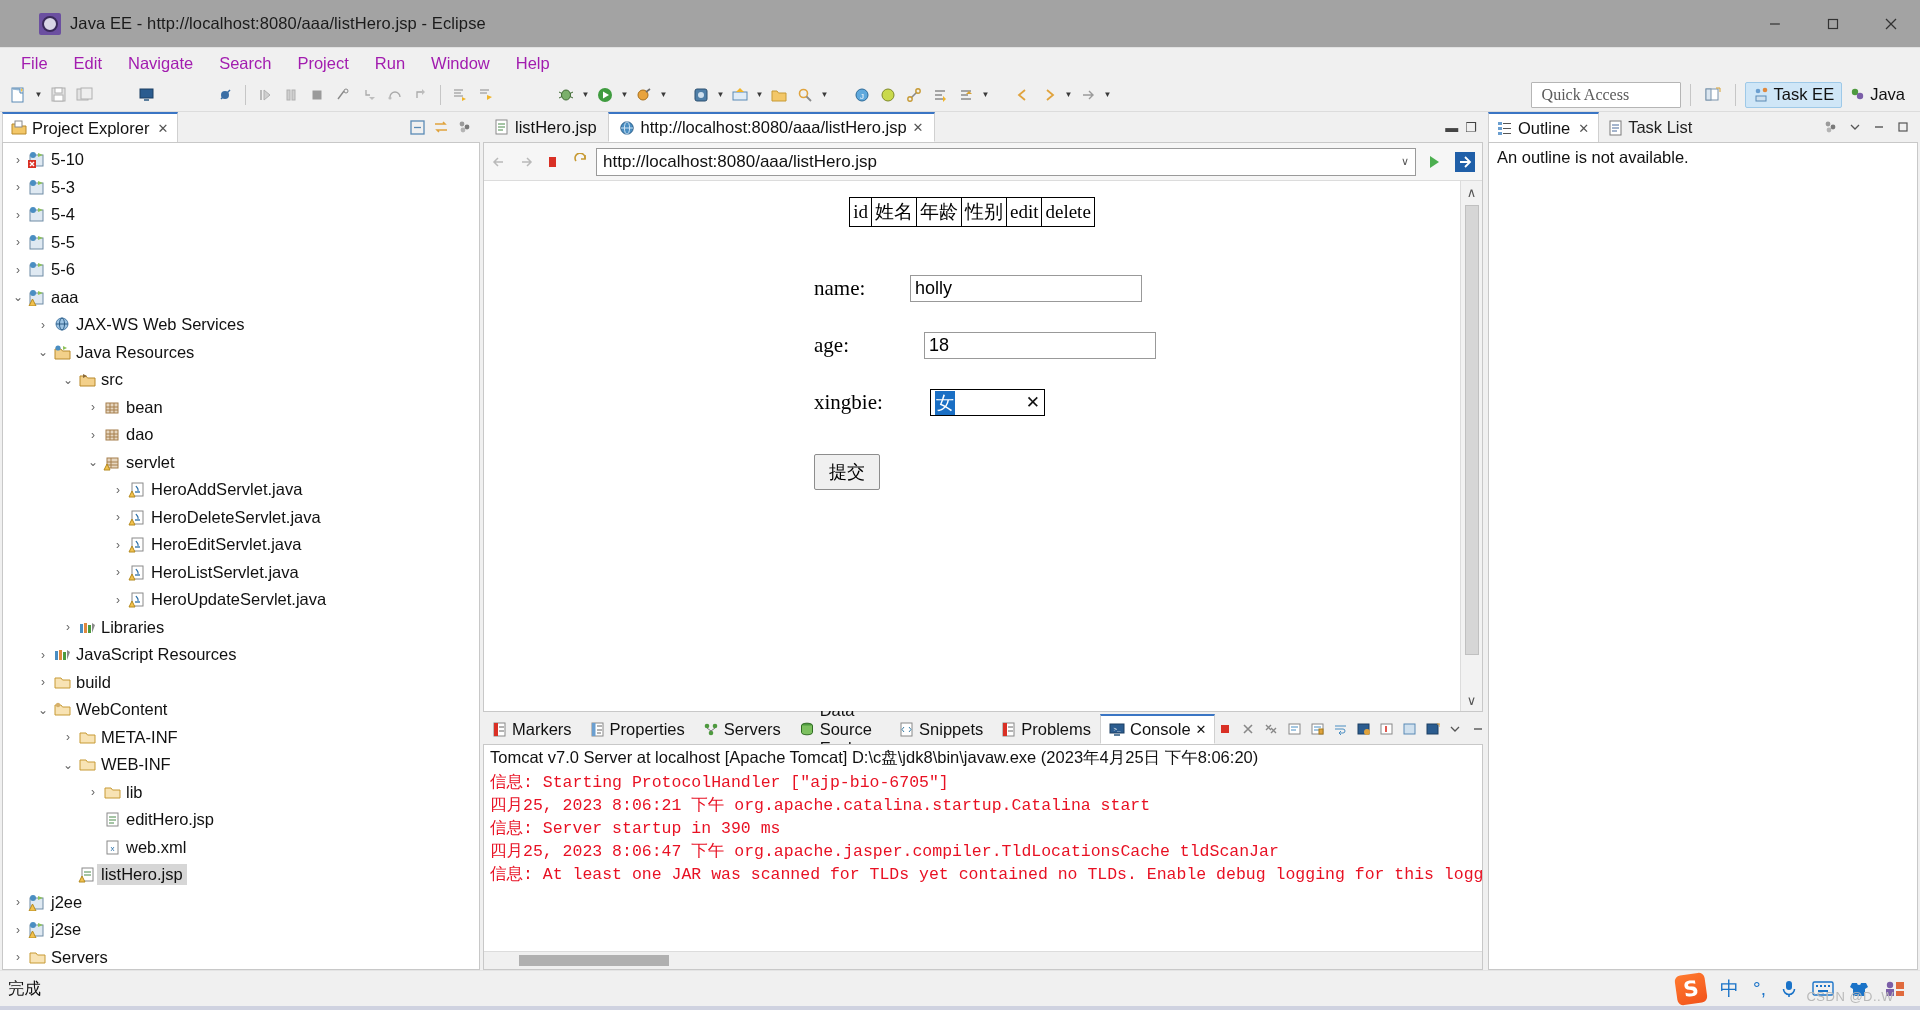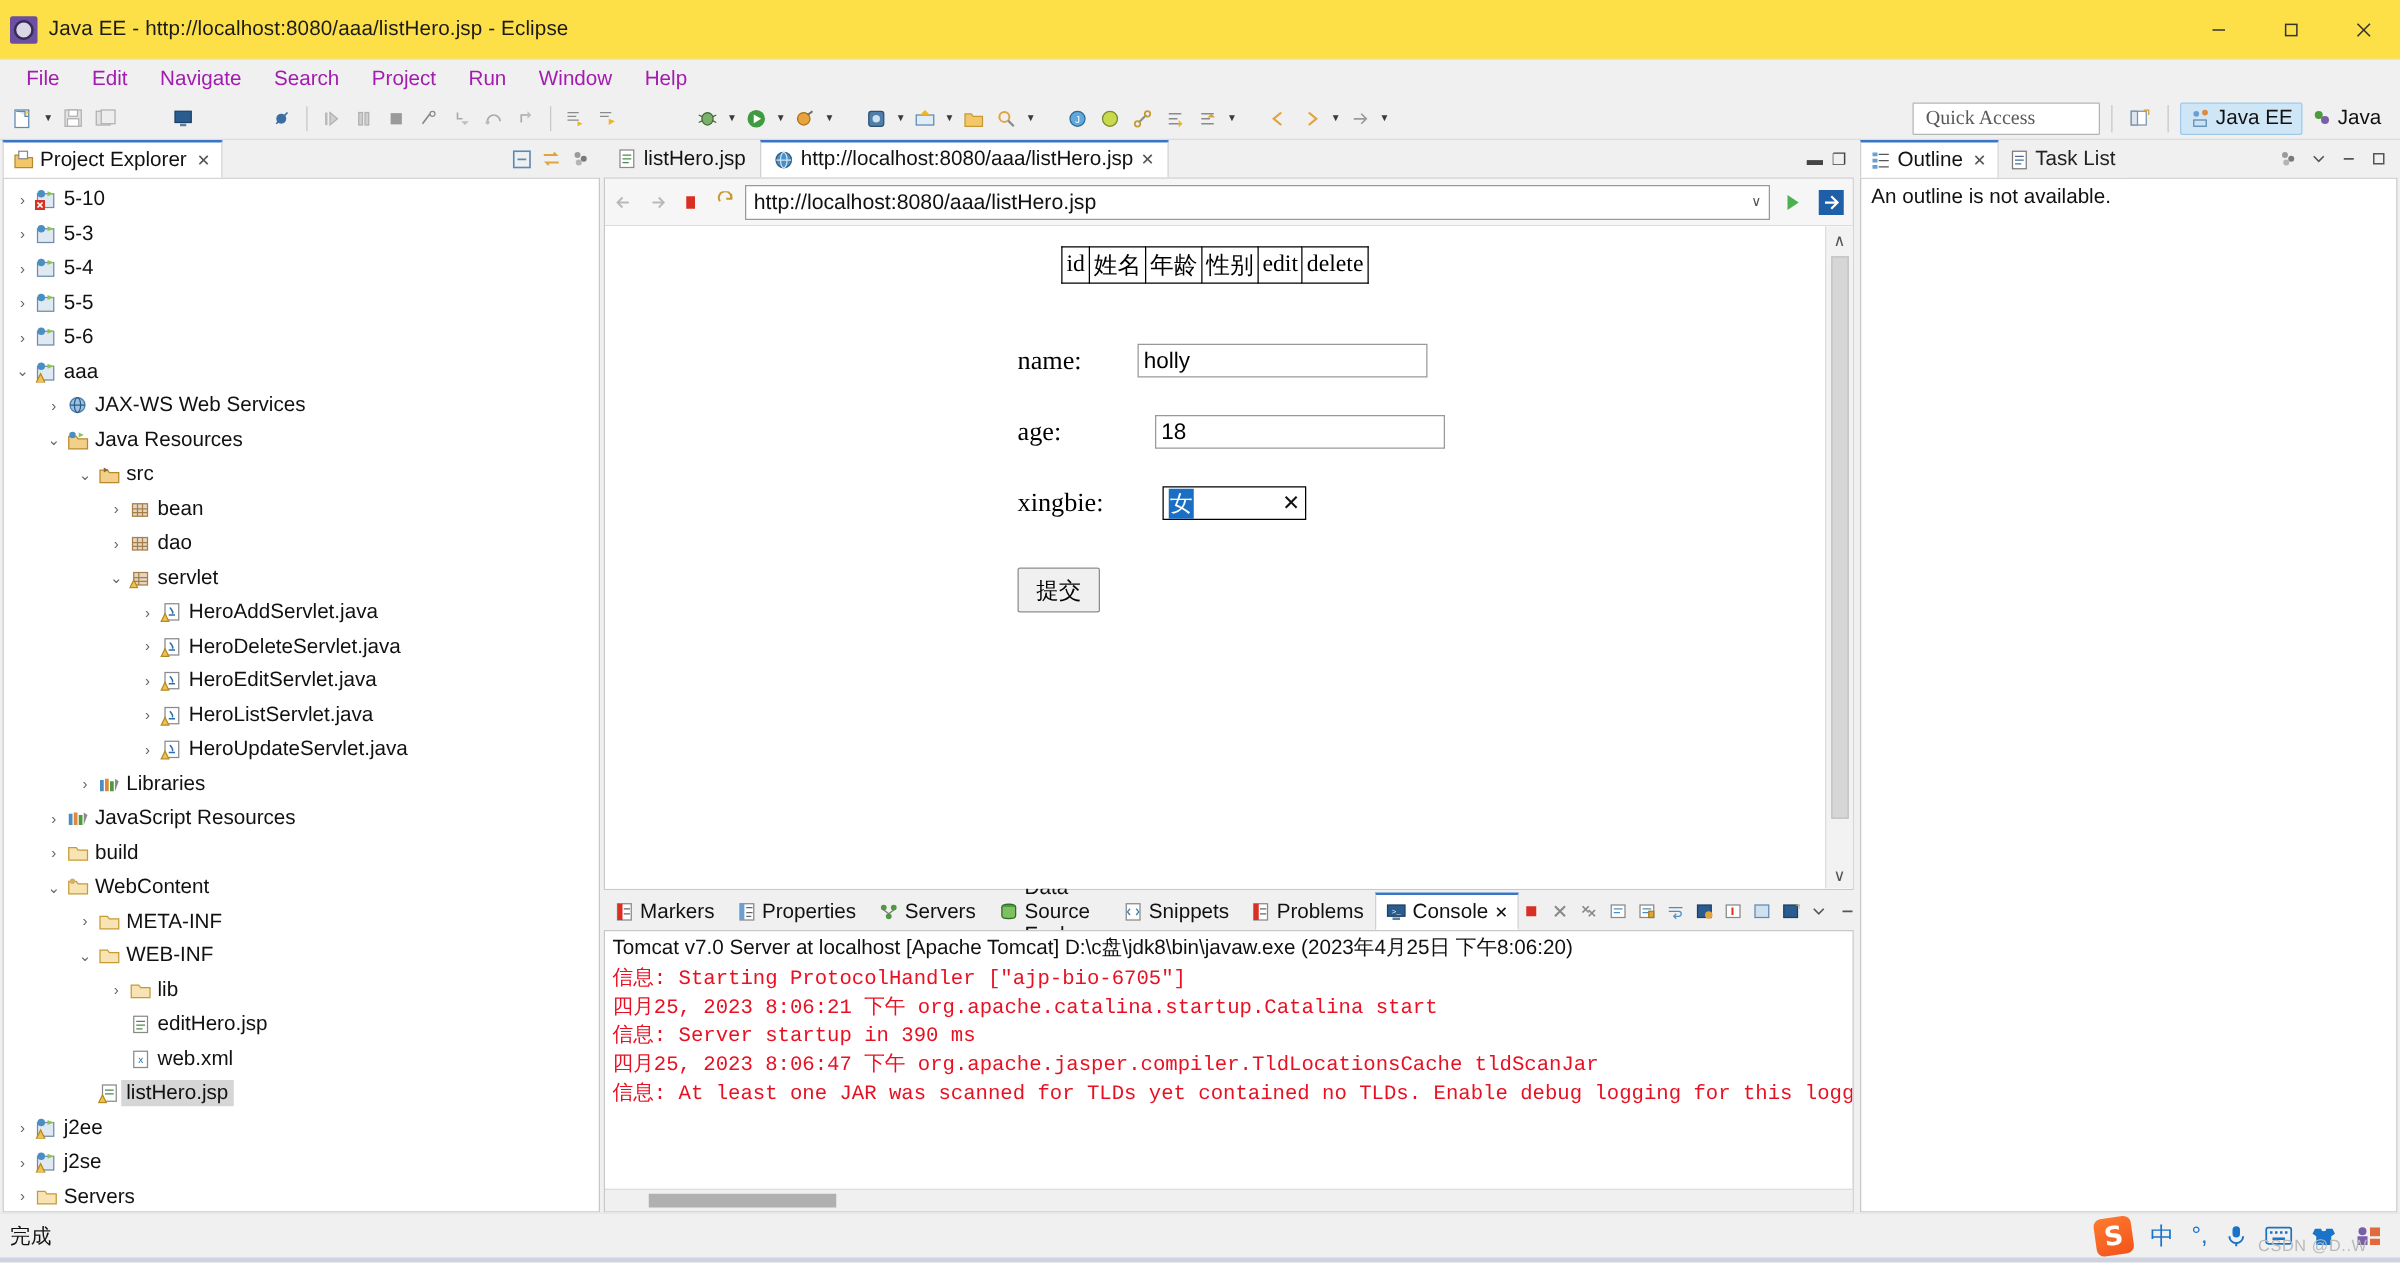--- a/index.html
+++ b/index.html
@@ -13,23 +13,24 @@
   .app {
     width: 1920px; height: 1010px;
     display: flex; flex-direction: column;
     background: #f0f0f0;
     position: relative;
   }
 
   
   .titlebar {
     height: 48px; min-height: 36px;
-    background: #fde047;
+    background: #a3a3a3;
     display: flex; align-items: center;
     border-bottom: 1px solid #e2e2e2;
+    padding-left: 31px;
   }
   .titlebar-icon {
     width: 22px; height: 22px; margin-left: 8px; margin-right: 9px;
     border-radius: 2px;
     background: #6b4fa0;
     display: flex; align-items: center; justify-content: center;
     position: relative;
   }
   .titlebar-icon::after {
     content: ""; width: 12px; height: 12px; border-radius: 50%;
@@ -611,21 +612,21 @@
             <path d="M12 2l4 0 0 4" fill="none" stroke="#d8a132"></path>
           </svg>
       </div>
       <div class="persp-sep"></div>
       <div class="persp-btn active">
         <svg width="17" height="17" viewBox="0 0 17 17">
             <circle cx="5" cy="5" r="2.3" fill="#6b9fd0"></circle>
             <circle cx="12" cy="4" r="2.3" fill="#e0883d"></circle>
             <rect x="3" y="10" width="10" height="5" fill="#cfe0ee" stroke="#5a8ab5"></rect>
           </svg>
-        <span>Java EE</span>
+        <span>Task EE</span>
       </div>
       <div class="persp-btn">
         <svg width="17" height="17" viewBox="0 0 17 17">
             <circle cx="6" cy="6" r="3.2" fill="#4e9a3f"></circle>
             <circle cx="11" cy="10" r="3.2" fill="#7b5ea8"></circle>
           </svg>
         <span>Java</span>
       </div>
     </div>
   </div>

